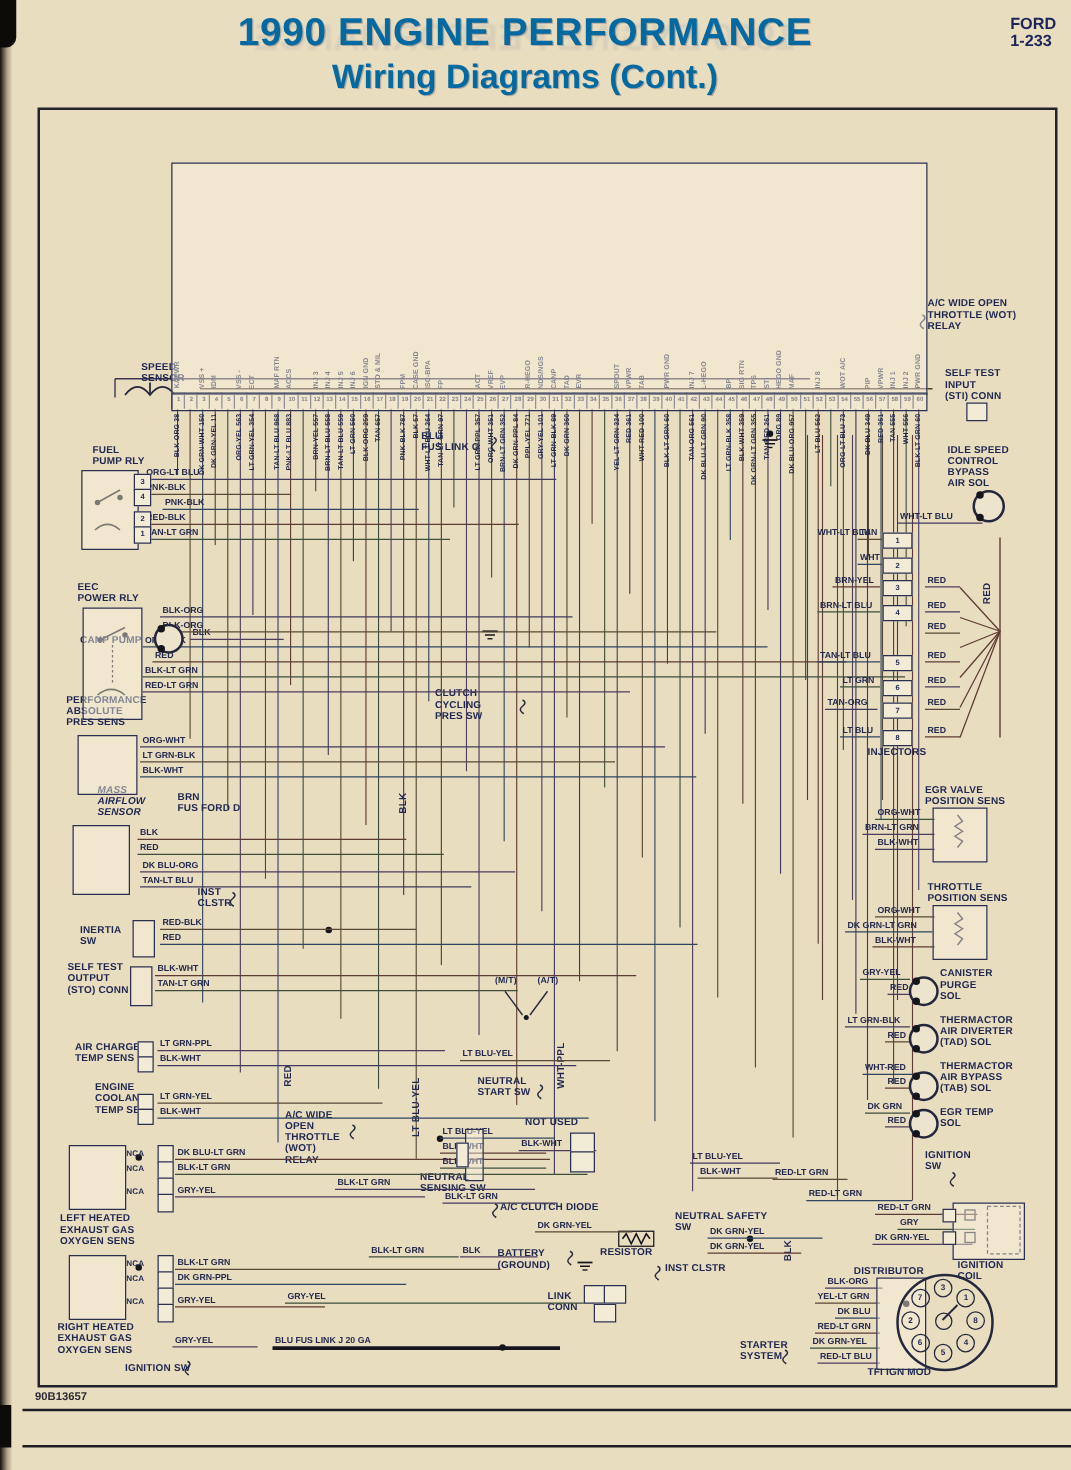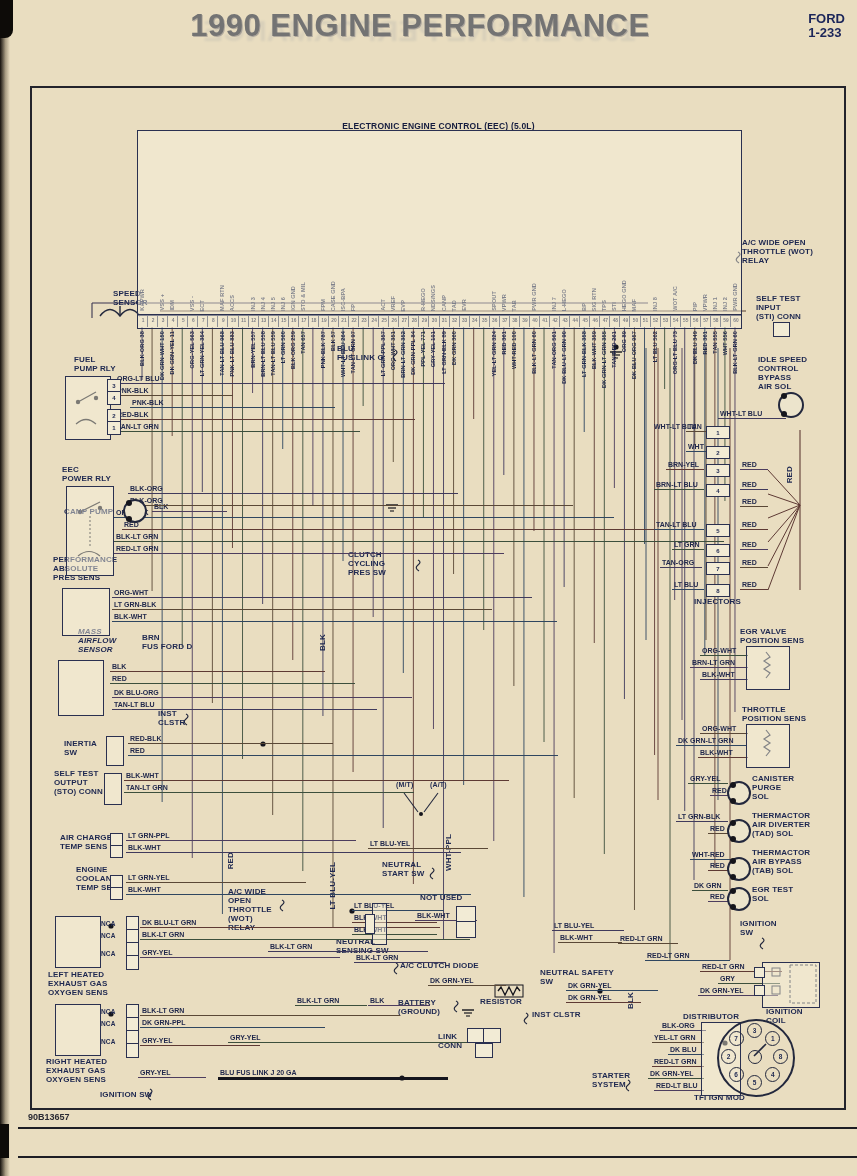--- a/index.html
+++ b/index.html
@@ -7,21 +7,21 @@
     background:
       radial-gradient(circle at 18% 30%, rgba(110,125,160,.06), transparent 40%),
       radial-gradient(circle at 70% 60%, rgba(110,125,160,.05), transparent 45%),
       linear-gradient(180deg,#eadفff0 0%, #e9ddc0 0%, #e6dabb 100%);
     background-color:#e9ddc0;
     font-family:"Liberation Sans",sans-serif;}
   .edge{position:absolute;left:0;top:0;width:10px;height:100%;
     background:linear-gradient(90deg,#14100c 0%,rgba(90,78,58,.45) 55%,rgba(90,78,58,0) 100%)}
   .corner{position:absolute;left:0;top:0;width:13px;height:38px;background:#0d0b08;border-bottom-right-radius:8px}
   .nub{position:absolute;left:0;top:1124px;width:9px;height:34px;background:#0d0b08}
-  .hdr{position:absolute;left:70px;top:8px;width:700px;text-align:center;color:#737373}
+  .hdr{position:absolute;left:70px;top:8px;width:700px;text-align:center;color:#0369a1}
   .hdr .l1{font-size:31px;font-weight:800;letter-spacing:.5px;text-shadow:1px 1px 0 rgba(20,25,60,.25)}
   .hdr .l2{font-size:27px;font-weight:800;margin-top:2px;text-shadow:1px 1px 0 rgba(20,25,60,.25)}
   .ghost{position:absolute;left:70px;top:14px;width:700px;text-align:center;color:#4a5d86;opacity:.10;
     font-size:30px;font-weight:800;transform:scaleX(-1);filter:blur(1px);pointer-events:none}
   .ford{position:absolute;right:12px;top:12px;text-align:left;color:#1b2559;font-weight:800;font-size:13px;line-height:1.1}
   .frame{position:absolute;left:30px;top:86px;width:812px;height:1020px;border:2.5px solid #23232b}
   .eectitle{position:absolute;left:137px;top:121px;width:603px;text-align:center;
     font-size:8.5px;font-weight:800;color:#151c3e;letter-spacing:.2px}
   .box{position:absolute;border:1.6px solid #2a3050;background:rgba(249,243,224,.45)}
   .cell{position:absolute;border:1px solid #2a3050;background:#f2ebd5;color:#1d2750;
@@ -48,28 +48,28 @@
   .caption{position:absolute;left:27px;top:1132px;font-size:13.5px;font-weight:800;font-style:italic;color:#1d1d24}
   svg.decor{position:absolute;left:0;top:0;pointer-events:none}
 </style>
 </head>
 <body>
 
 <div id="stage">
   <div class="ghost">1990 ENGINE PERFORMANCE</div>
   <div class="hdr">
     <div class="l1">1990 ENGINE PERFORMANCE</div>
+    <div class="l2">Wiring Diagrams (Cont.)</div>
   </div>
   <div class="ford">
     <div>FORD</div>
     <div>1-233</div>
   </div>
 
   <div class="frame"></div>
-  <div class="eectitle">ELECTRONIC ENGINE CONTROL (EEC) (5.0L)</div>
 
   <svg class="decor" id="decor" width="857" height="1176" viewBox="0 0 857 1176">
       <line x1="142.025" y1="327" x2="142.025" y2="380" stroke="#403a5c" stroke-width="0.9"></line>
       <line x1="152.07500000000002" y1="327" x2="152.07500000000002" y2="591" stroke="#5a4836" stroke-width="0.9"></line>
       <line x1="162.125" y1="327" x2="162.125" y2="802" stroke="#2f4660" stroke-width="0.9"></line>
       <line x1="172.175" y1="327" x2="172.175" y2="436" stroke="#5e3a34" stroke-width="0.9"></line>
       <line x1="182.225" y1="327" x2="182.225" y2="647" stroke="#3c4f3c" stroke-width="0.9"></line>
       <line x1="192.275" y1="327" x2="192.275" y2="858" stroke="#4d3d5e" stroke-width="0.9"></line>
       <line x1="202.32500000000002" y1="327" x2="202.32500000000002" y2="492" stroke="#403a5c" stroke-width="0.9"></line>
       <line x1="212.37500000000003" y1="327" x2="212.37500000000003" y2="703" stroke="#5a4836" stroke-width="0.9"></line>
@@ -433,21 +433,21 @@
 POSITION SENS</div>
       <div class="lbl" style="left: 752px; top: 775px;">CANISTER
 PURGE
 SOL</div>
       <div class="lbl" style="left: 752px; top: 812px;">THERMACTOR
 AIR DIVERTER
 (TAD) SOL</div>
       <div class="lbl" style="left: 752px; top: 849px;">THERMACTOR
 AIR BYPASS
 (TAB) SOL</div>
-      <div class="lbl" style="left: 752px; top: 886px;">EGR TEST
+      <div class="lbl" style="left: 752px; top: 886px;">EGR TEMP
 SOL</div>
       <div class="lbl" style="left: 766px; top: 1008px;">IGNITION
 COIL</div>
       <div class="lbl" style="left: 683px; top: 1013px;">DISTRIBUTOR</div>
       <div class="lbl" style="left: 694px; top: 1094px;">TFI IGN MOD</div>
       <div class="lbl v" style="left: 227px; top: 852px;">RED</div>
       <div class="lbl v" style="left: 319px; top: 634px;">BLK</div>
       <div class="lbl v" style="left: 329px; top: 862px;">LT BLU-YEL</div>
       <div class="lbl v" style="left: 445px; top: 834px;">WHT-PPL</div>
       <div class="lbl v" style="left: 786px; top: 466px;">RED</div>

